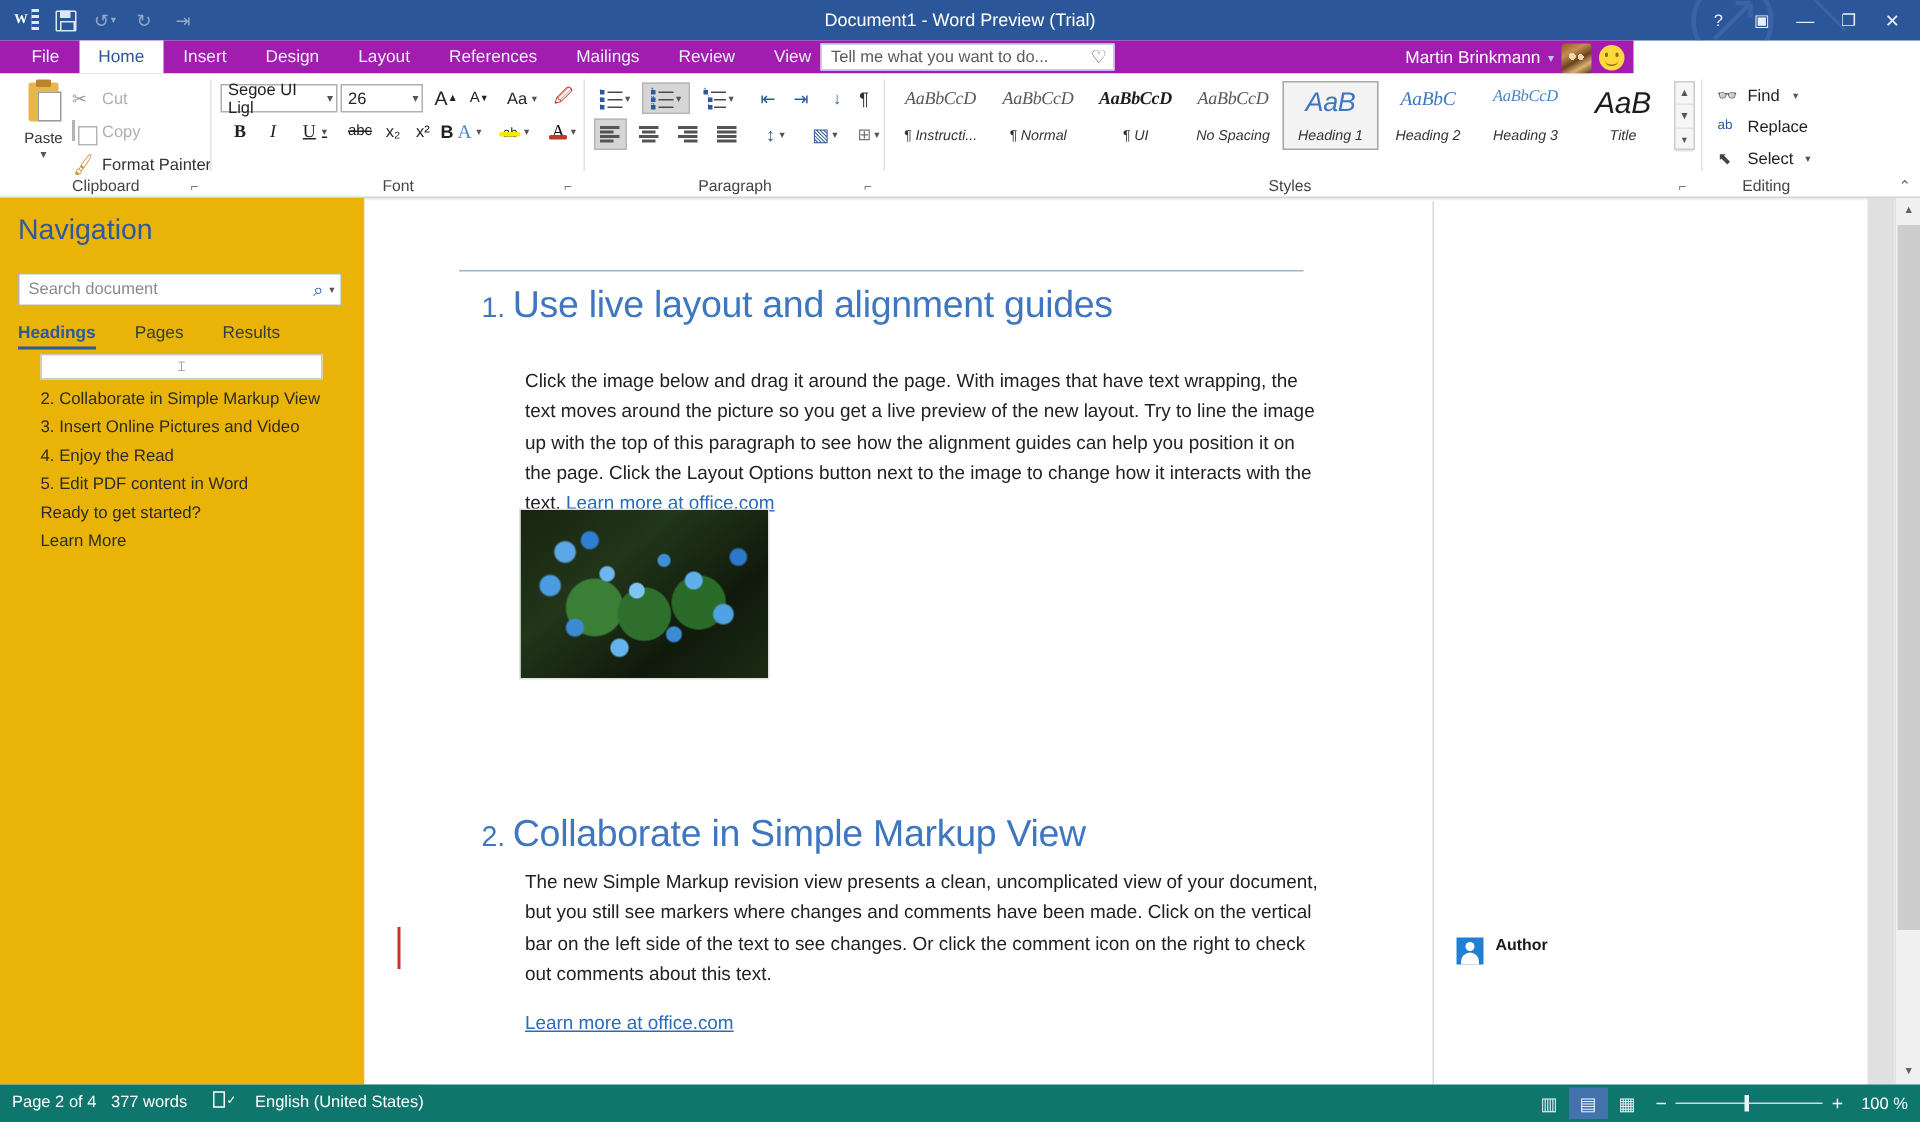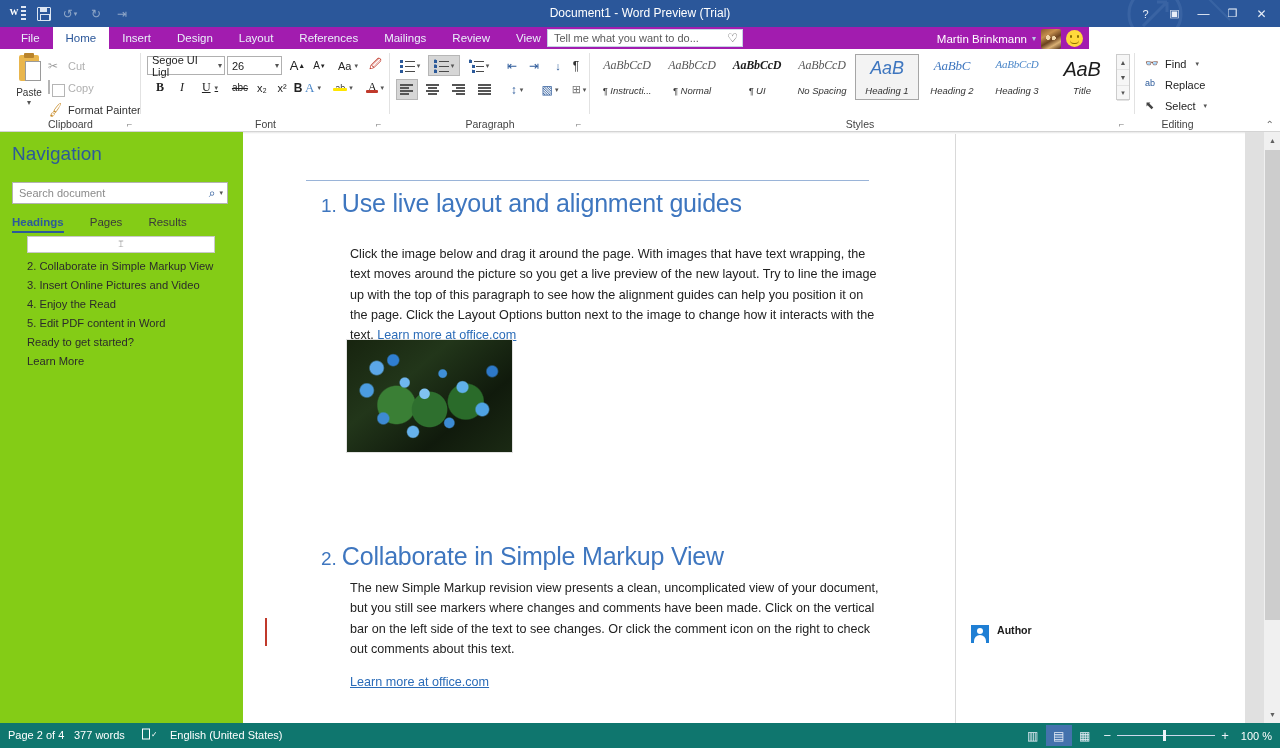--- a/index.html
+++ b/index.html
@@ -153,21 +153,21 @@
   .style-name { position:absolute; bottom:3px; left:0; width:100%; font-size:9.5px; color:#333; }
   .gal-scroll { position:absolute; top:5px; width:14px; height:46px; border:1px solid #ccc; background:#f6f6f6; }
   .gal-scroll div { height:15.3px; display:flex; align-items:center; justify-content:center; font-size:7px; color:#555; border-bottom:1px solid #e3e3e3;}
 
   
   .ebtn { position:absolute; display:flex; align-items:center; gap:5px; font-size:11px; color:#222; height:18px; }
   .ribbon-collapse { position:absolute; right:6px; bottom:2px; font-size:10px; color:#666; }
 
   
   .navpane {
-    position:absolute; left:0; top:132px; width:284px; bottom:25px; background:#84cc16;
+    position:absolute; left:0; top:132px; width:284px; bottom:25px; background:#eab308;
     border-right:1px solid #d0d0d0;
   }
   .nav-title { position:absolute; left:12px; top:11px; font-size:19px; color:#2c5a9a; }
   .nav-caret { position:absolute; right:32px; top:17px; font-size:9px; color:#555; }
   .nav-close { position:absolute; right:10px; top:13px; font-size:13px; color:#444; }
   .nav-search {
     position:absolute; left:12px; top:50px; width:216px; height:22px;
     border:1px solid #b3b3b3; background:#fff; display:flex; align-items:center; padding:0 4px 0 6px;
     font-size:11px; color:#8b8b8b;
   }

